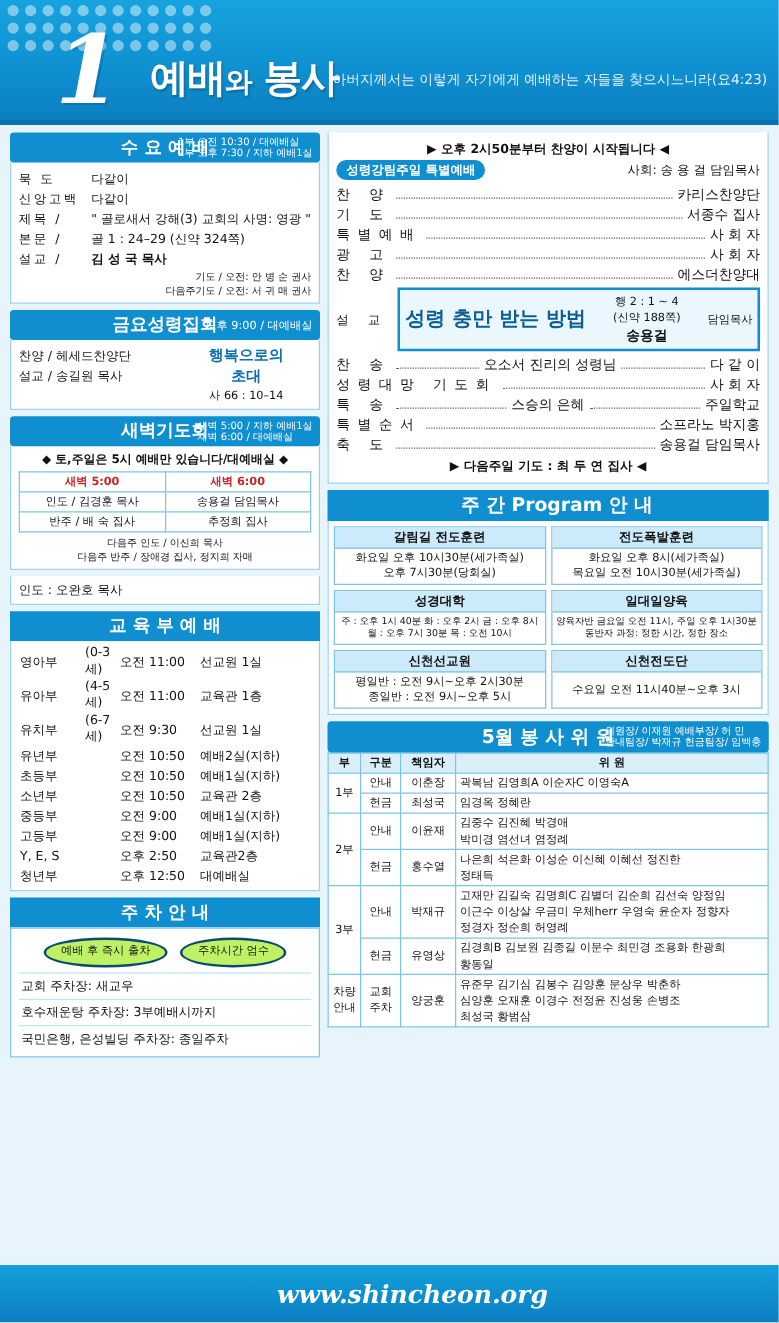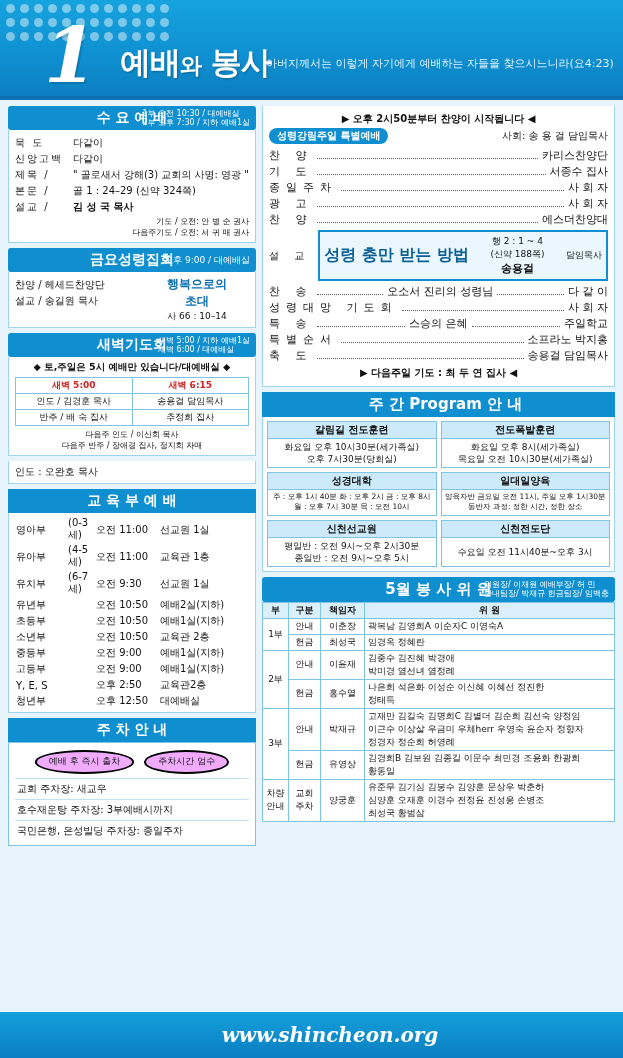--- a/index.html
+++ b/index.html
@@ -134,23 +134,23 @@
     text-align:center;
     padding:3px 4px;
     margin:2px 0;
   }
   .sermonbox .t { font-size:16px; font-weight:bold; color:#0b5f95; }
   .sermonbox .sm { font-size:9px; }
 
   .parkbox { border:1px solid #7ec4e6; background:#fff; padding:4px 6px; }
   .ovalrow { display:flex; gap:10px; justify-content:center; margin:3px 0 4px; }
   .oval {
-    border:2px solid #000000; border-radius:50%;
+    border:2px solid #0c4a6e; border-radius:50%;
     padding:4px 12px; text-align:left; font-size:9px; line-height:1.3;
-    background:#f0abfc;
+    background:#bef264;
   }
   .parkline { border-top:1px solid #bfe2f4; padding:3px 2px; font-size:10px; }
 
   .footer {
     position:absolute; left:0; bottom:0;
     width:623px; height:46px;
     background:#0f8fd0;
     background:linear-gradient(180deg,#13a0dc 0%,#0b7ec0 100%);
     color:#fff;
     display:flex; align-items:center; justify-content:center;
@@ -283,21 +283,21 @@
           <span>새벽 5:00 / 지하 예배1실</span><br>
           <span>새벽 6:00 / 대예배실</span>
         </span>
       </div>
       <div class="panel">
         <div class="center b" style="font-size:9.5px;">◆ 토,주일은 5시 예배만 있습니다/대예배실 ◆</div>
         <table style="margin-top:3px;">
           <tbody>
               <tr>
             <td class="center b red" style="width:50%;">새벽 5:00</td>
-            <td class="center b red">새벽 6:15</td>
+            <td class="center b red">새벽 6:00</td>
           </tr>
           <tr>
             <td class="center"><span>인도 /</span> <span>김경훈 목사</span></td>
             <td class="center">송용걸 담임목사</td>
           </tr>
           <tr>
             <td class="center"><span>반주 /</span> <span>배  숙 집사</span></td>
             <td class="center">추정희 집사</td>
           </tr>
         </tbody>
@@ -418,21 +418,21 @@
             <span class="k">찬 양</span>
             <span class="fill"></span>
             <span class="v">카리스찬양단</span>
           </div>
         <div class="dotrow">
             <span class="k">기 도</span>
             <span class="fill"></span>
             <span class="v">서종수 집사</span>
           </div>
         <div class="dotrow">
-            <span class="k">종일주차</span>
+            <span class="k">특별예배</span>
             <span class="fill"></span>
             <span class="v">사 회 자</span>
           </div>
         <div class="dotrow">
             <span class="k">광 고</span>
             <span class="fill"></span>
             <span class="v">사 회 자</span>
           </div>
         <div class="dotrow">
             <span class="k">찬 양</span>

